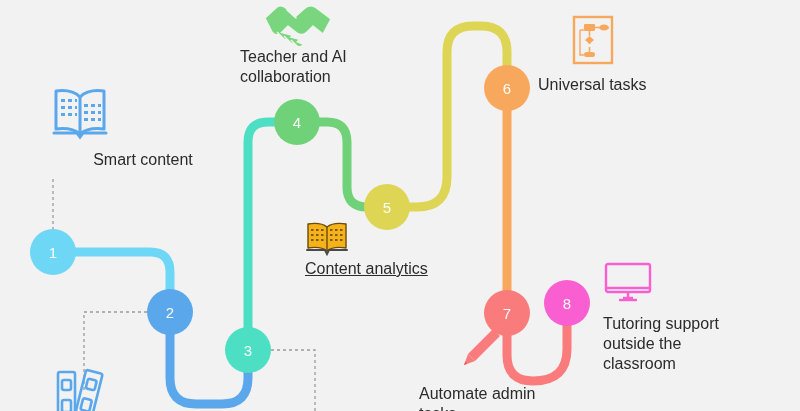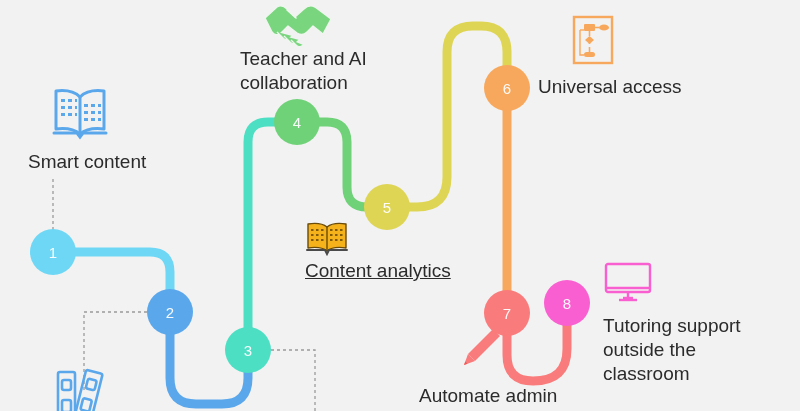--- a/index.html
+++ b/index.html
@@ -44,21 +44,21 @@
     user-select: none;
   }
   .node span {
     display: block;
     transform: translateY(-0.5px);
     opacity: .95;
   }
   .label {
     position: absolute;
     color: #2b2b2b;
-    font-size: 19px;
+    font-size: 16px;
     line-height: 1.25;
     font-family: "Liberation Sans", sans-serif;
     white-space: pre-line;
   }
   .icon {
     position: absolute;
   }
   .icon svg { display: block; }
 </style>
 </head>
@@ -236,28 +236,28 @@
   <div class="node" style="left:484px; top:65px; width:46px; height:46px; background:#f8a85c;">
     <span>6</span>
   </div>
   <div class="node" style="left:484px; top:290px; width:46px; height:46px; background:#fa7b7b;">
     <span>7</span>
   </div>
   <div class="node" style="left:544px; top:280px; width:46px; height:46px; background:#f95fd0;">
     <span>8</span>
   </div>
 
-  <div class="label" style="left:28px; top:150px; width:190px;">Smart content</div>
+  <div class="label" style="left:48px; top:150px; width:190px;text-align:center;">Smart content</div>
 
   <div class="label" style="left:240px; top:47px; width:215px;">Teacher and AI
 collaboration</div>
 
   <div class="label" style="left:305px; top:259px; width:200px;text-decoration:underline;">Content analytics</div>
 
-  <div class="label" style="left:538px; top:75px; width:200px;">Universal access</div>
+  <div class="label" style="left:538px; top:75px; width:200px;">Universal tasks</div>
 
   <div class="label" style="left:419px; top:384px; width:190px;">Automate admin
 tasks</div>
 
   <div class="label" style="left:603px; top:314px; width:190px;">Tutoring support
 outside the
 classroom</div>
 
 </div>
 

